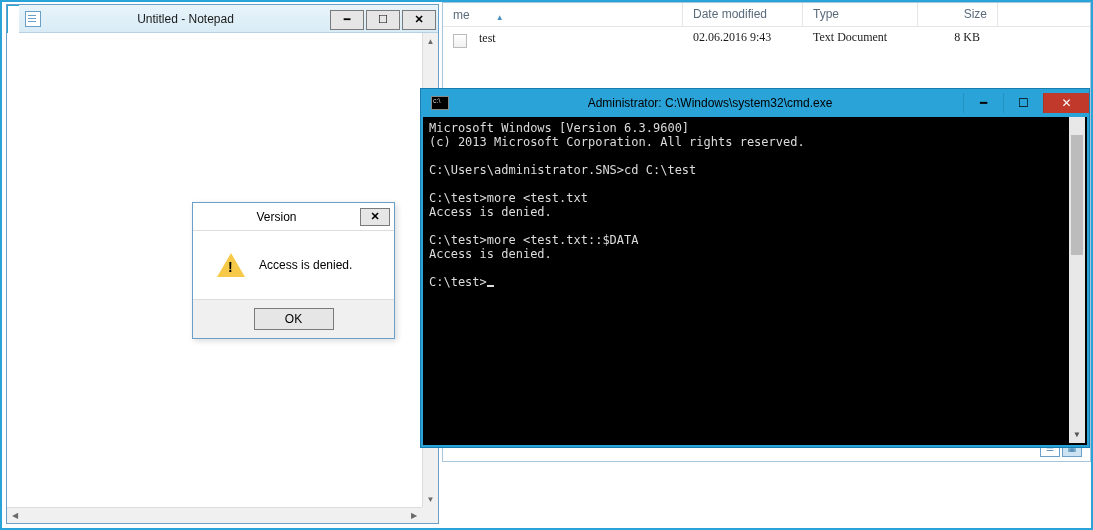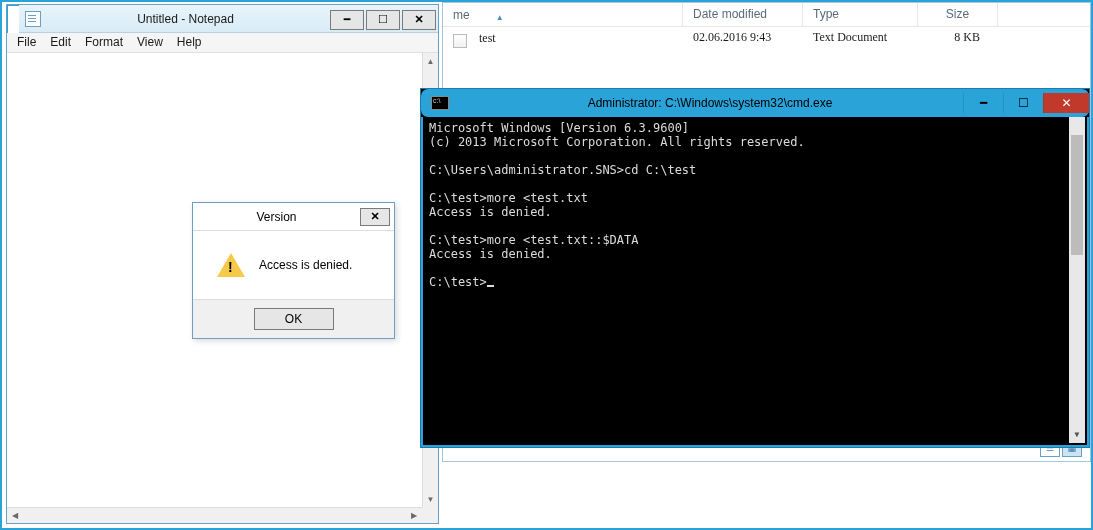--- a/index.html
+++ b/index.html
@@ -30,21 +30,21 @@
     font-size: 12px;
     color: #5a6a7b;
   }
   .explorer-header-row .col {
     padding: 4px 10px 4px 10px;
     border-right: 1px solid #e6e6e6;
   }
   .col-name { width: 240px; display:flex; align-items:flex-end; gap:6px;}
   .col-date { width: 120px; }
   .col-type { width: 115px; }
-  .col-size { width: 80px; text-align: center; }
+  .col-size { width: 80px; text-align: right; }
   .sort-arrow { font-size:8px; color:#4a90c2; margin-left:20px;}
   .explorer-row {
     display: flex;
     height: 22px;
     font-size: 12px;
     color: #1a1a1a;
   }
   .explorer-row .col { padding: 3px 10px; font-family: Liberation Serif, serif; }
   .explorer-row .col-size { text-align: right; padding-right:18px;}
   .file-icon {
@@ -161,21 +161,21 @@
     position:absolute;
     left:418px; top:86px;
     width:670px; height:360px;
     border:1px solid #1b7cb0;
     background:#000;
     display:flex; flex-direction:column;
   }
   .cmd-titlebar {
     height:28px; background:#2aa3d8;
     display:flex; align-items:center; padding-left:10px;
-    color:#000; font-size:12px;border-radius:7px;
+    color:#000; font-size:12px;
   }
   .cmd-icon {
     width:18px; height:14px; background:#000; border:1px solid #888; position:relative; margin-right:8px;
   }
   .cmd-icon::after{ content:"c:\\"; color:#ccc; font-size:7px; position:absolute; left:1px; top:0;}
   .cmd-title { flex:1; text-align:center; font-size:12px; color:#000;}
   .cmd-btns { display:flex; }
   .cmd-btn {
     width:40px; height:20px; margin-top:0;
     display:flex; align-items:center; justify-content:center;
@@ -238,27 +238,20 @@
 <div class="notepad-window">
   <div class="np-titlebar">
     <span class="np-icon"></span>
     <span class="np-title">Untitled - Notepad</span>
     <div class="win-btns">
       <div class="win-btn">━</div>
       <div class="win-btn">☐</div>
       <div class="win-btn close">✕</div>
     </div>
   </div>
-  <div class="np-menu">
-    <span>File</span>
-    <span>Edit</span>
-    <span>Format</span>
-    <span>View</span>
-    <span>Help</span>
-  </div>
   <div class="np-body">
     <div class="np-scroll-v">
       <div class="arrow">▲</div>
       <div class="arrow" style="position:absolute;bottom:0;left:0;right:0">▼</div>
     </div>
     <div class="np-scroll-h">
       <div class="arrow">◀</div>
       <div class="arrow">▶</div>
     </div>
     <div class="np-corner"></div>

